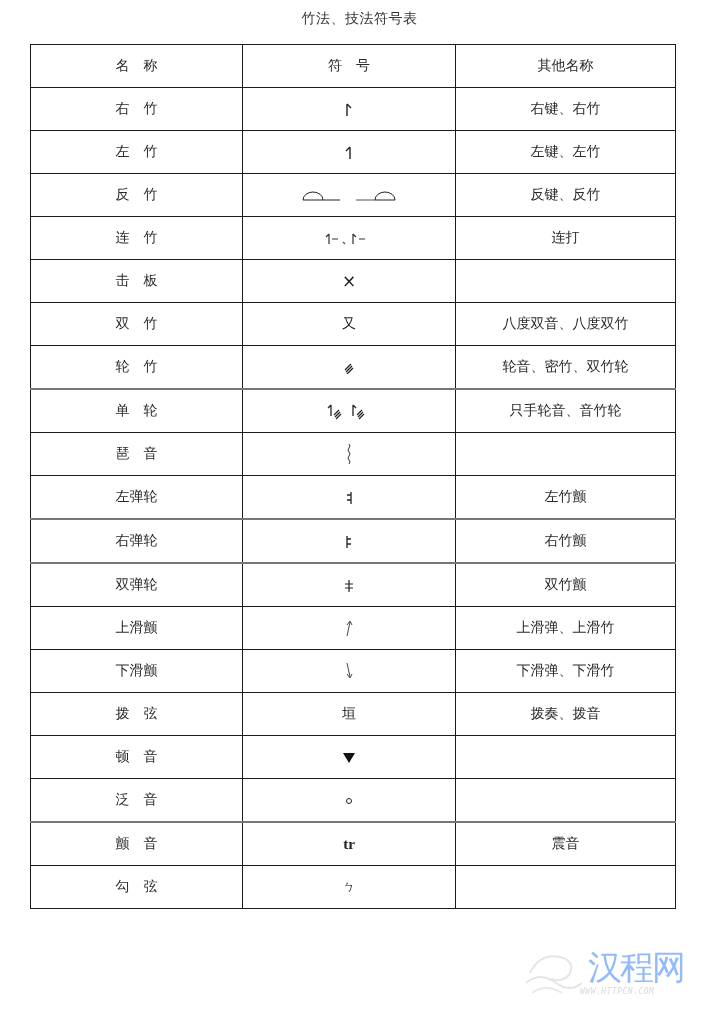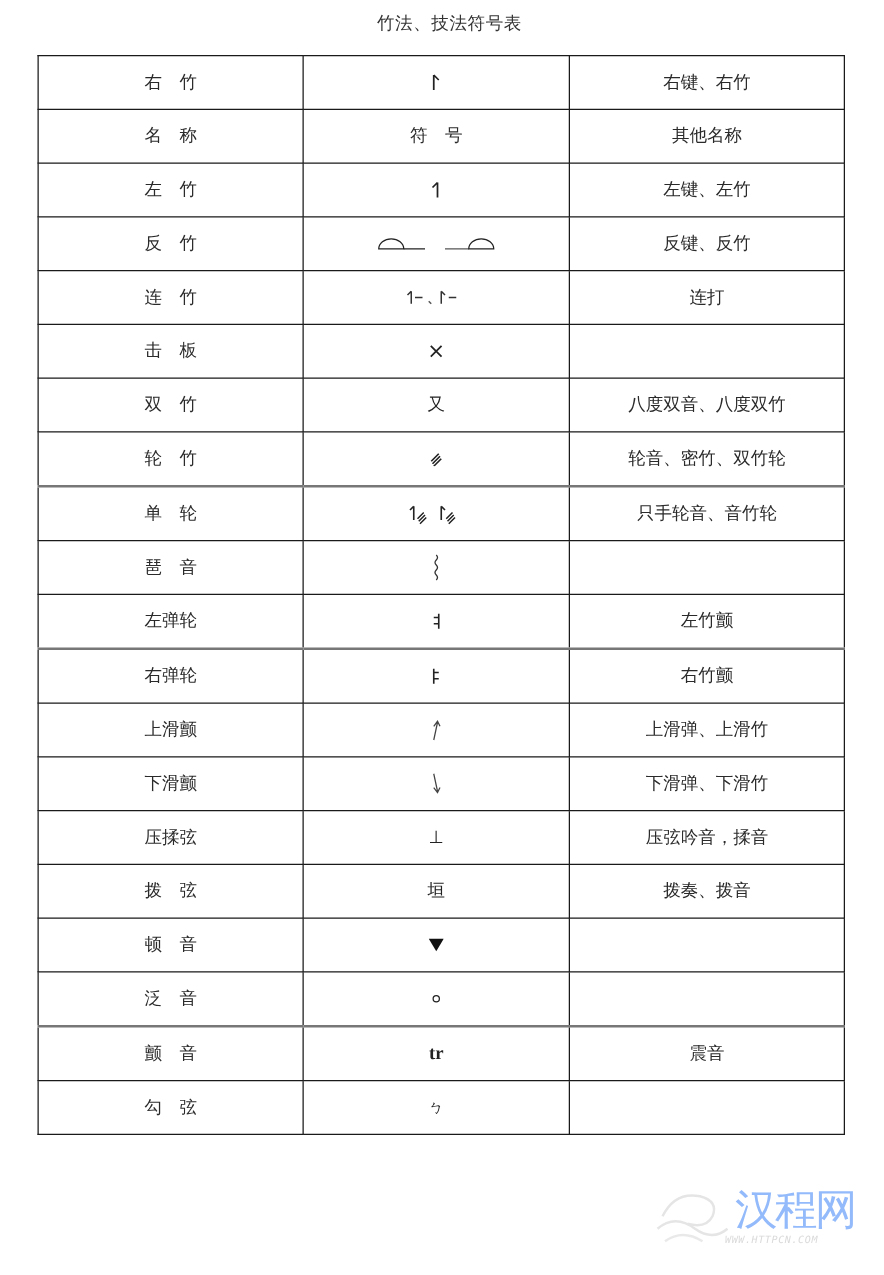--- a/index.html
+++ b/index.html
@@ -102,33 +102,33 @@
 <div class="doc-title">竹法、技法符号表</div>
 
 <table class="symbol-table">
   <colgroup>
       <col class="c1">
       <col class="c2">
       <col class="c3">
     </colgroup>
   <tbody>
       <tr>
-    <td>右　竹</td>
-    <td>
-      <svg class="sym-svg" width="10" height="16" viewBox="0 0 10 16">
-        <path d="M3 2 L3 14 M3 2 L7 6" stroke="#222" stroke-width="1.4" fill="none"></path>
-      </svg>
-    </td>
-    <td>右键、右竹</td>
-  </tr>
-
-  <tr>
     <th>名　称</th>
     <th>符　号</th>
     <th>其他名称</th>
+  </tr>
+
+  <tr>
+    <td>右　竹</td>
+    <td>
+      <svg class="sym-svg" width="10" height="16" viewBox="0 0 10 16">
+        <path d="M3 2 L3 14 M3 2 L7 6" stroke="#222" stroke-width="1.4" fill="none"></path>
+      </svg>
+    </td>
+    <td>右键、右竹</td>
   </tr>
 
   <tr>
     <td>左　竹</td>
     <td>
       <svg class="sym-svg" width="10" height="16" viewBox="0 0 10 16">
         <path d="M6 2 L6 14 M6 2 L2 6" stroke="#222" stroke-width="1.4" fill="none"></path>
       </svg>
     </td>
     <td>左键、左竹</td>
@@ -221,20 +221,29 @@
   <tr class="gray-top">
     <td>右弹轮</td>
     <td>
       <svg class="sym-svg" width="10" height="16" viewBox="0 0 10 16">
         <path d="M3 2 L3 14 M3 5 L7 5 M3 10 L7 10" stroke="#222" stroke-width="1.3" fill="none"></path>
       </svg>
     </td>
     <td>右竹颤</td>
   </tr>
 
+  <tr class="gray-top">
+    <td>双弹轮</td>
+    <td>
+      <svg class="sym-svg" width="10" height="16" viewBox="0 0 10 16">
+        <path d="M5 2 L5 14 M1 6 L9 6 M1 10 L9 10" stroke="#222" stroke-width="1.2" fill="none"></path>
+      </svg>
+    </td>
+    <td>双竹颤</td>
+  </tr>
 
   <tr>
     <td>上滑颤</td>
     <td>
       <svg class="sym-svg" width="10" height="18" viewBox="0 0 10 18">
         <path d="M3 17 L6 3 M3 6 L6 2 L8 6" stroke="#444" stroke-width="1" fill="none"></path>
       </svg>
     </td>
     <td>上滑弹、上滑竹</td>
   </tr>
@@ -242,27 +251,20 @@
   <tr>
     <td>下滑颤</td>
     <td>
       <svg class="sym-svg" width="10" height="18" viewBox="0 0 10 18">
         <path d="M3 1 L6 15 M3 12 L6 16 L8 12" stroke="#444" stroke-width="1" fill="none"></path>
       </svg>
     </td>
     <td>下滑弹、下滑竹</td>
   </tr>
 
-  <tr>
-    <td>压揉弦</td>
-    <td>
-      <span class="sym">⊥</span>
-    </td>
-    <td>压弦吟音，揉音</td>
-  </tr>
 
   <tr>
     <td>拨　弦</td>
     <td>
       <span class="sym">垣</span>
     </td>
     <td>拨奏、拨音</td>
   </tr>
 
 

